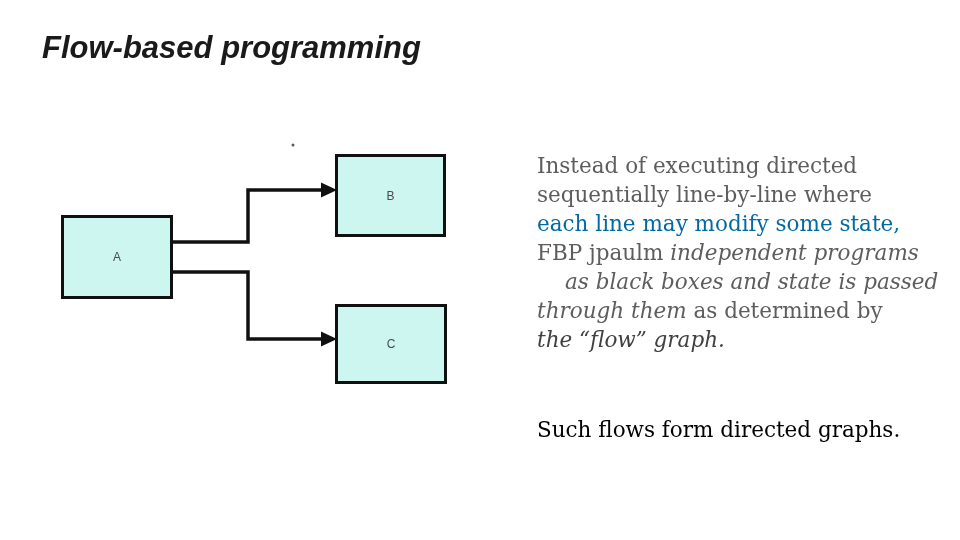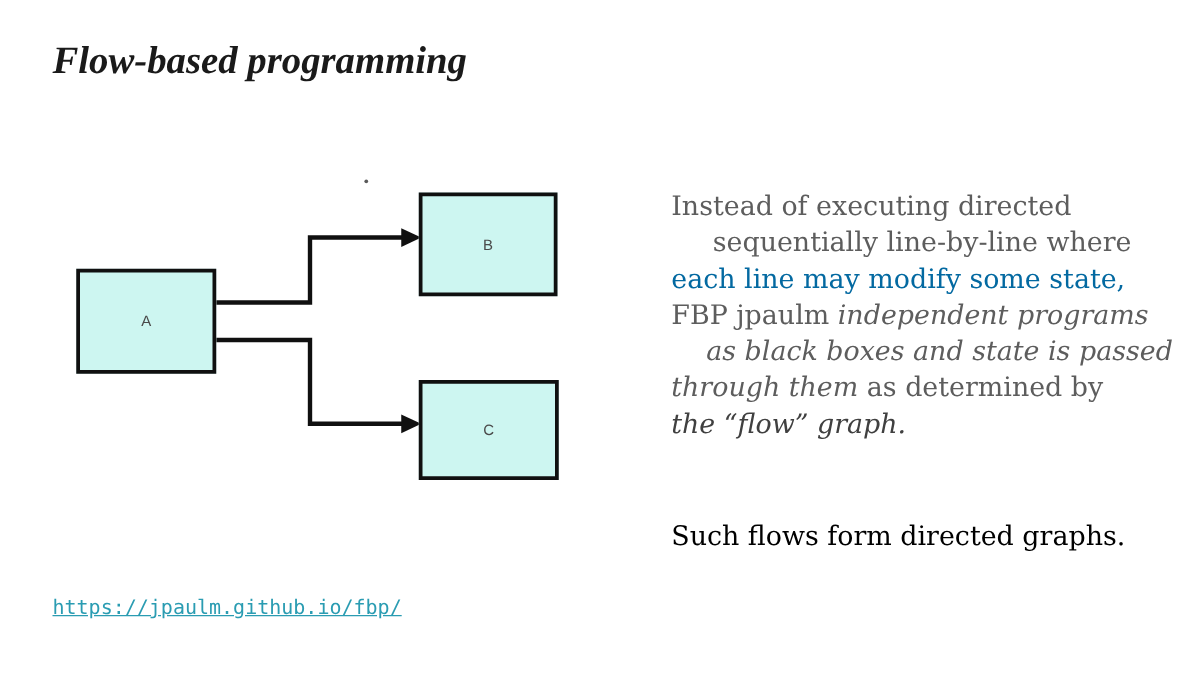--- a/index.html
+++ b/index.html
@@ -2,21 +2,21 @@
 <html><head>
 <meta charset="utf-8">
 <style>
   html,body{margin:0;padding:0;background:#ffffff;}
   .slide{
     position:relative;width:960px;height:540px;background:#ffffff;
     overflow:hidden;font-family:"DejaVu Serif",serif;
   }
   .slide-title{
     position:absolute;left:42px;top:30px;
-    font-family:Liberation Serif, serif;font-style:italic;font-weight:700;
+    font-family:Liberation Sans, sans-serif;font-style:italic;font-weight:700;
     font-size:31px;line-height:1.15;color:#1a1a1a;white-space:nowrap;
   }
   .diagram{position:absolute;left:0;top:0;width:960px;height:540px;}
   .diagram svg{position:absolute;left:0;top:0;}
   .node-box{
     position:absolute;box-sizing:border-box;border:3px solid #101010;
     display:flex;align-items:center;justify-content:center;
   }
   .node-box .box-label{
     font-family:"Liberation Sans",sans-serif;font-size:12px;
@@ -57,25 +57,24 @@
           <span class="box-label" style="color: rgb(74, 74, 74);">B</span>
         </div>
         <div class="node-box" style="left: 335px; top: 304px; width: 112px; height: 80px; background: rgb(205, 246, 241); border-color: rgb(16, 16, 16);">
           <span class="box-label" style="color: rgb(74, 74, 74);">C</span>
         </div>
       </div>
   </div>
 
   <div class="body-text" id="body-text">
       <div class="text-line" style="color: rgb(93, 93, 93);"><span>Instead of executing directed</span></div>
-      <div class="text-line" style="color: rgb(93, 93, 93); text-align: center;"><span>sequentially line-by-line where</span></div>
+      <div class="text-line" style="color: rgb(93, 93, 93);"><span>sequentially line-by-line where</span></div>
       <div class="text-line" style="color: #0369a1;"><span>each line may modify some state,</span></div>
       <div class="text-line" style="color: rgb(93, 93, 93);"><span>FBP jpaulm </span><span class="emphasis">independent programs</span></div>
       <div class="text-line" style="color: rgb(93, 93, 93); margin-left: 28px;"><span class="emphasis">as black boxes and state is passed</span></div>
       <div class="text-line" style="color: rgb(93, 93, 93);"><span class="emphasis">through them</span><span> as determined by</span></div>
       <div class="text-line" style="color: #404040; font-style: italic;"><span>the “flow” graph.</span></div>
       <div class="text-line" style="color: rgb(93, 93, 93);"></div>
       <div class="text-line" style="color: #000000; margin-top: 32px;"><span>Such flows form directed graphs.</span></div>
     </div>
 
-  <a class="footer-link" style="color: rgb(42, 156, 178);">https://jpaulm.github.io/fbp/</a>
 
 </div>
 
 </body></html>

